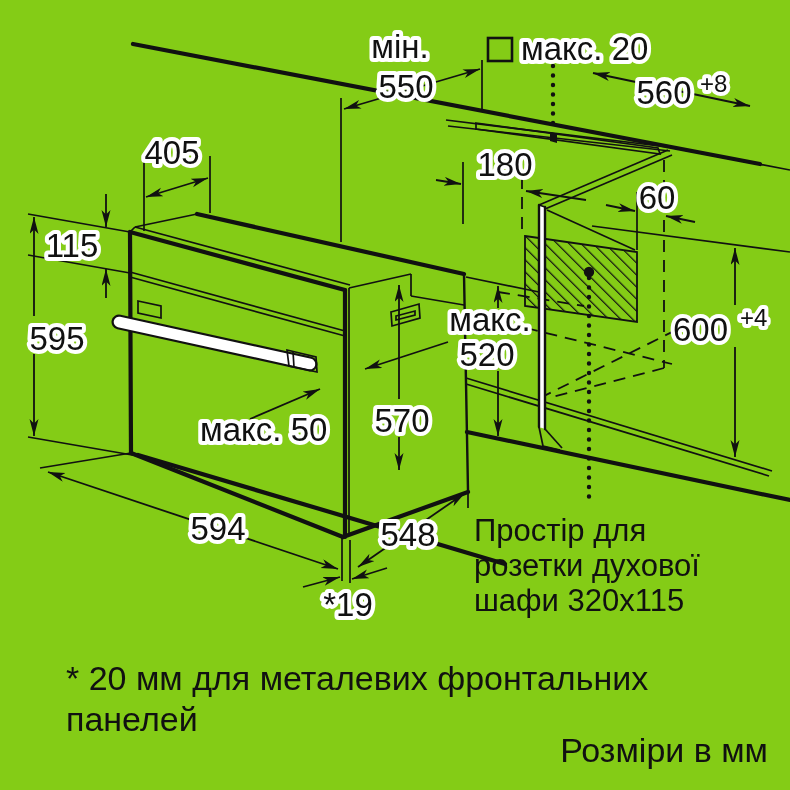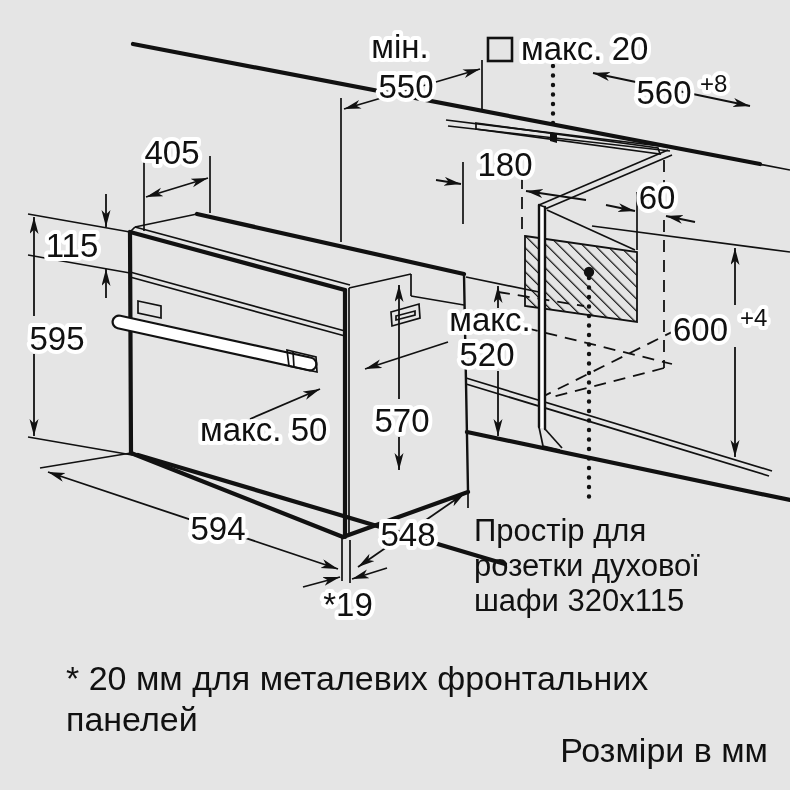--- a/index.html
+++ b/index.html
@@ -1,16 +1,16 @@
 <!DOCTYPE html>
 <html><head>
 <meta charset="utf-8">
 <style>
   html,body{margin:0;padding:0;background:#ffffff;}
-  .stage{width:790px;height:790px;position:relative;background:#e5e5e5;overflow:hidden;}
+  .stage{width:790px;height:790px;position:relative;background:#84cc16;overflow:hidden;}
   svg{display:block;}
   svg text{font-family:"Liberation Sans","DejaVu Sans",sans-serif;fill:#111;}
   .dim{font-size:33px;}
   .sup{font-size:24px;}
   .note{font-size:31px;}
   .fn{font-size:34px;}
   .halo{paint-order:stroke;stroke:#fff;stroke-width:8px;stroke-linejoin:round;}
   .thick{stroke:#111;stroke-width:4.2;fill:none;stroke-linecap:round;}
   .med{stroke:#111;stroke-width:2.4;fill:none;stroke-linecap:round;}
   .thin{stroke:#111;stroke-width:1.7;fill:none;stroke-linecap:butt;}

